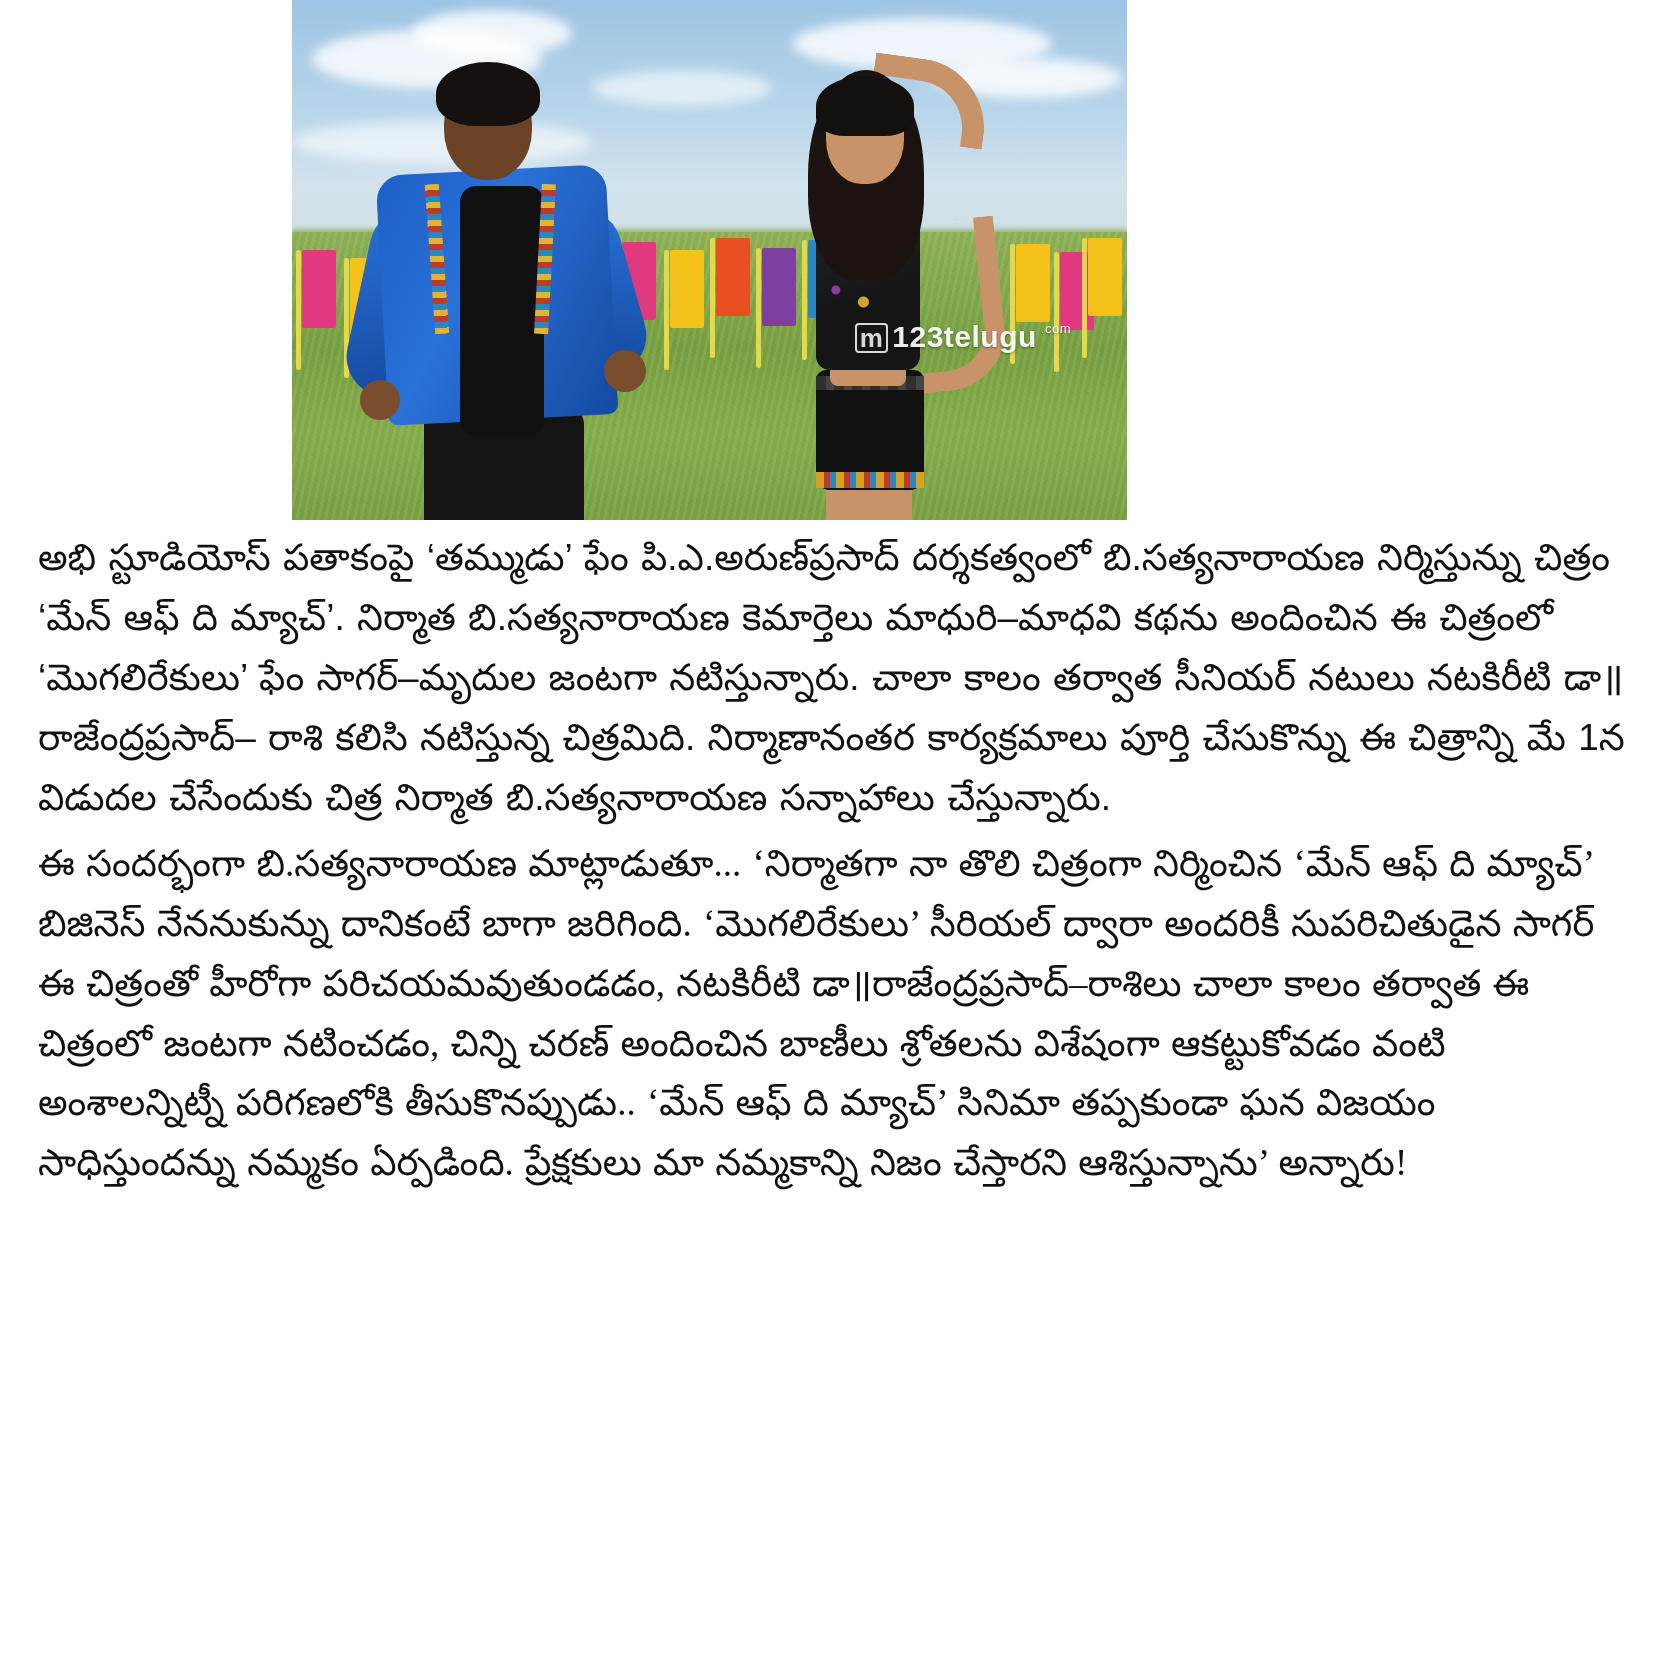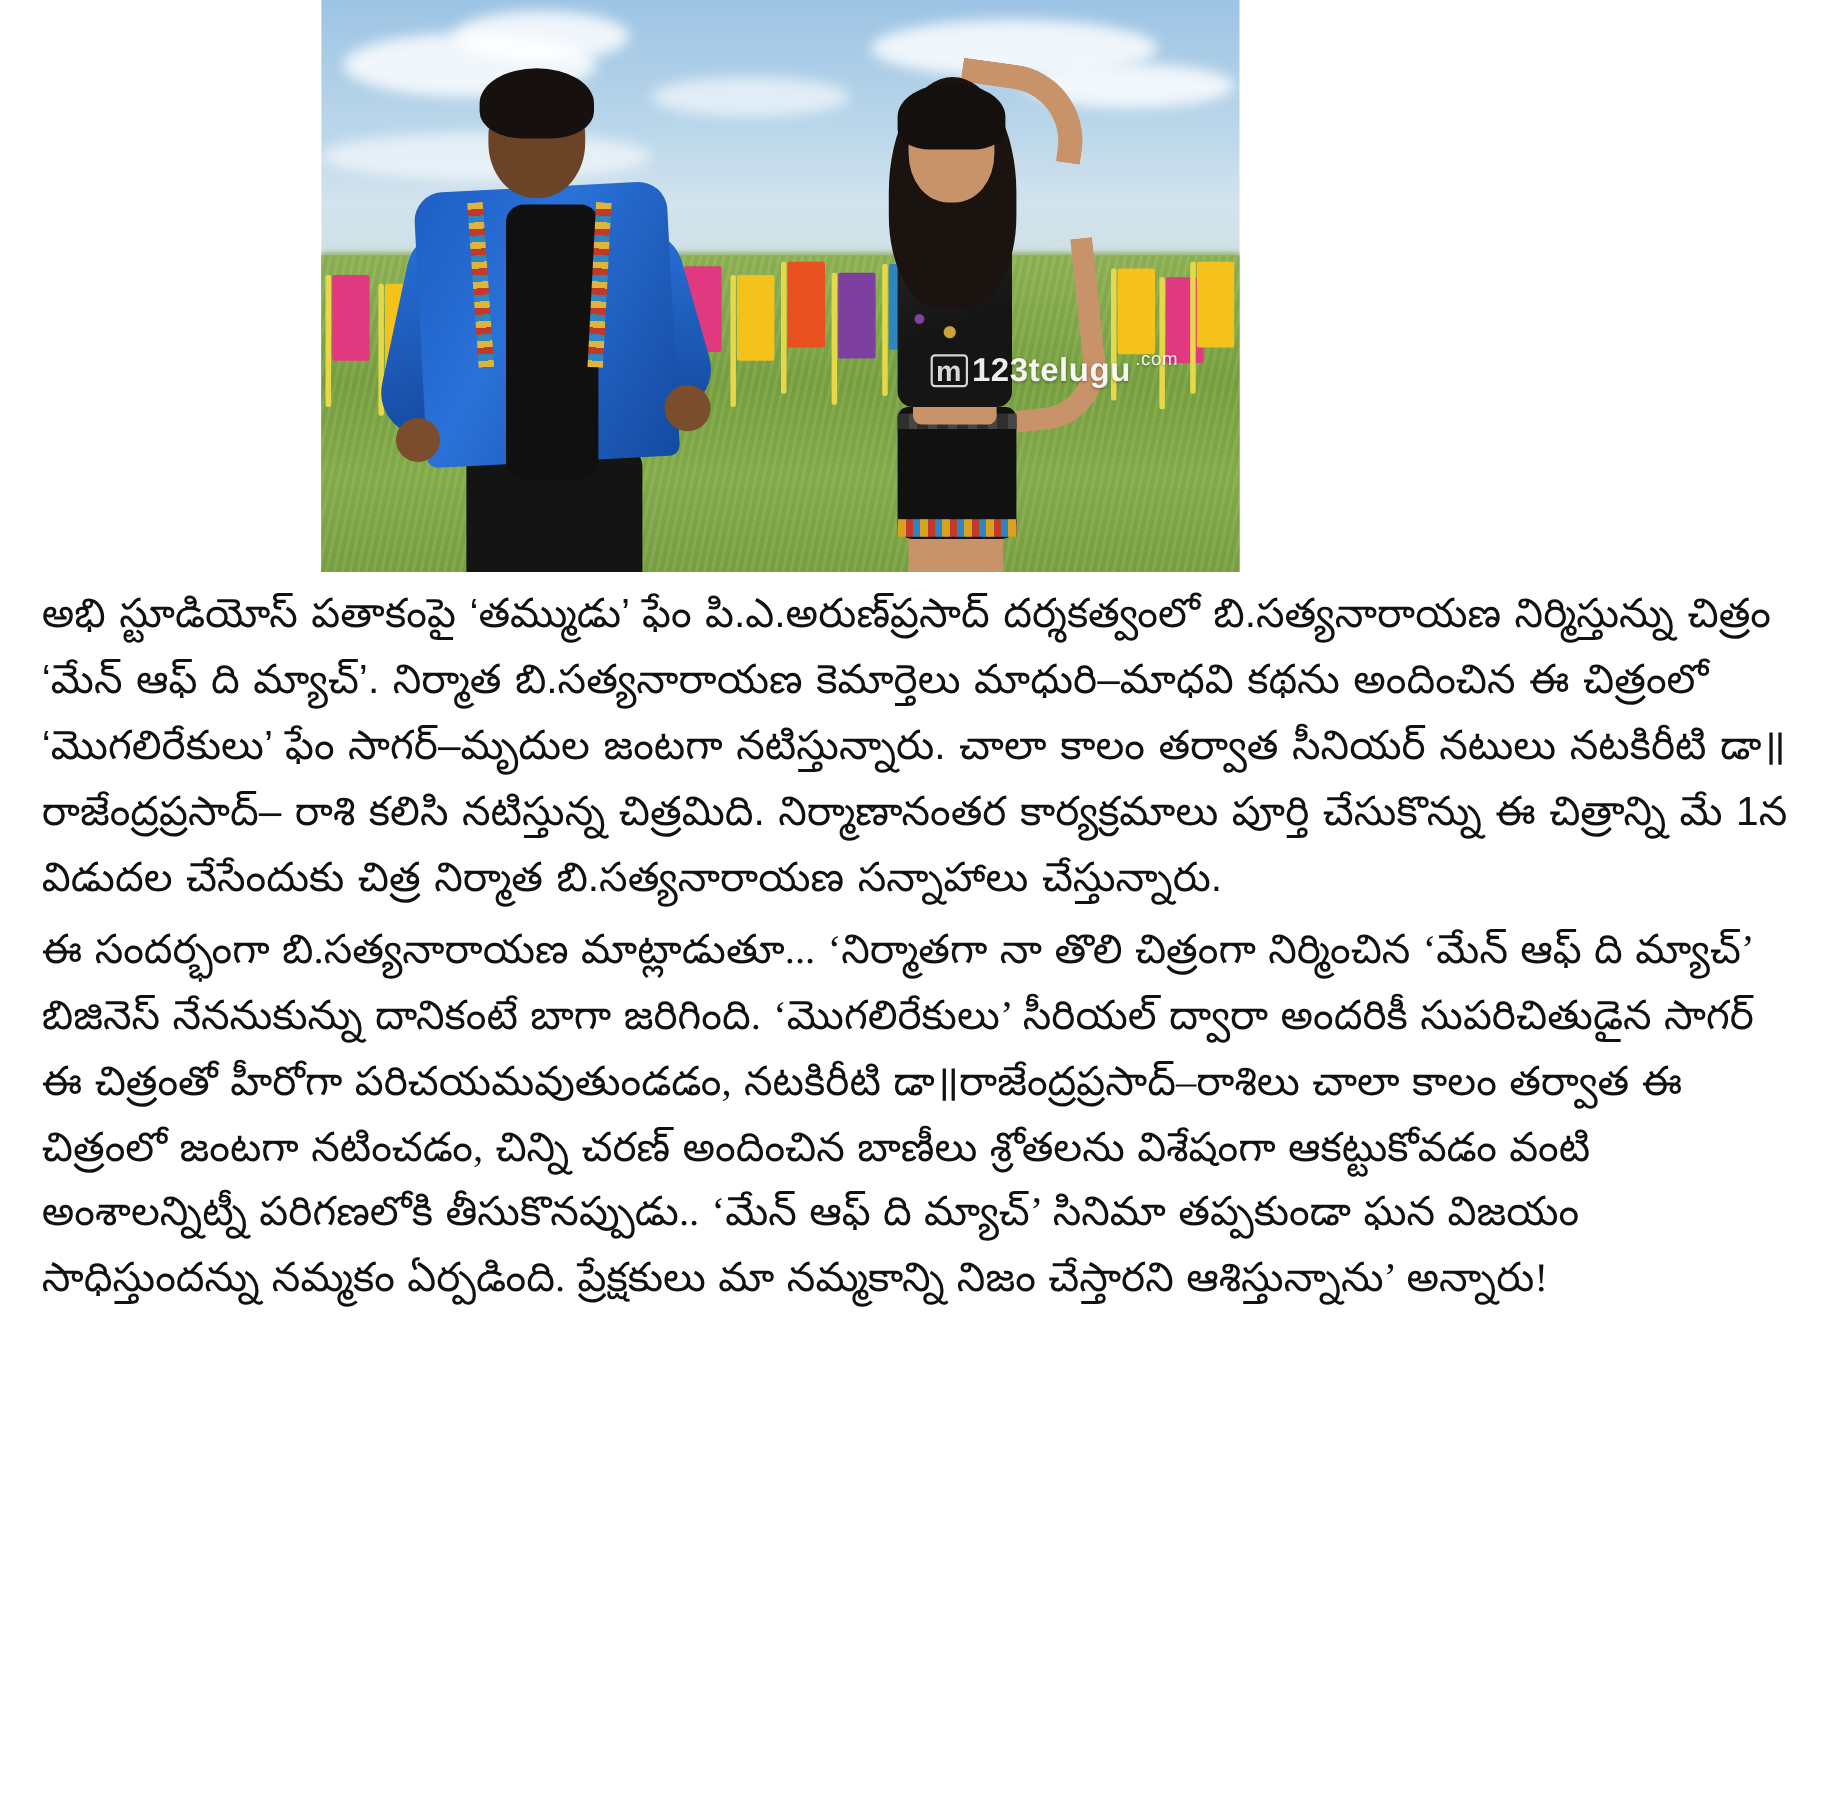--- a/index.html
+++ b/index.html
@@ -213,21 +213,21 @@
   .watermark .wm-mark {
     display: inline-block;
     font-size: 26px;
     border: 2px solid #fff;
     border-radius: 4px;
     padding: 0 3px;
     line-height: 1;
     opacity: .9;
   }
   .watermark .wm-tld {
-    font-size: 17px;
+    font-size: 13px;
     font-weight: normal;
     position: relative;
     top: -14px;
   }
 
   
   .article {
     position: absolute;
     left: 38px;
     top: 528px;

